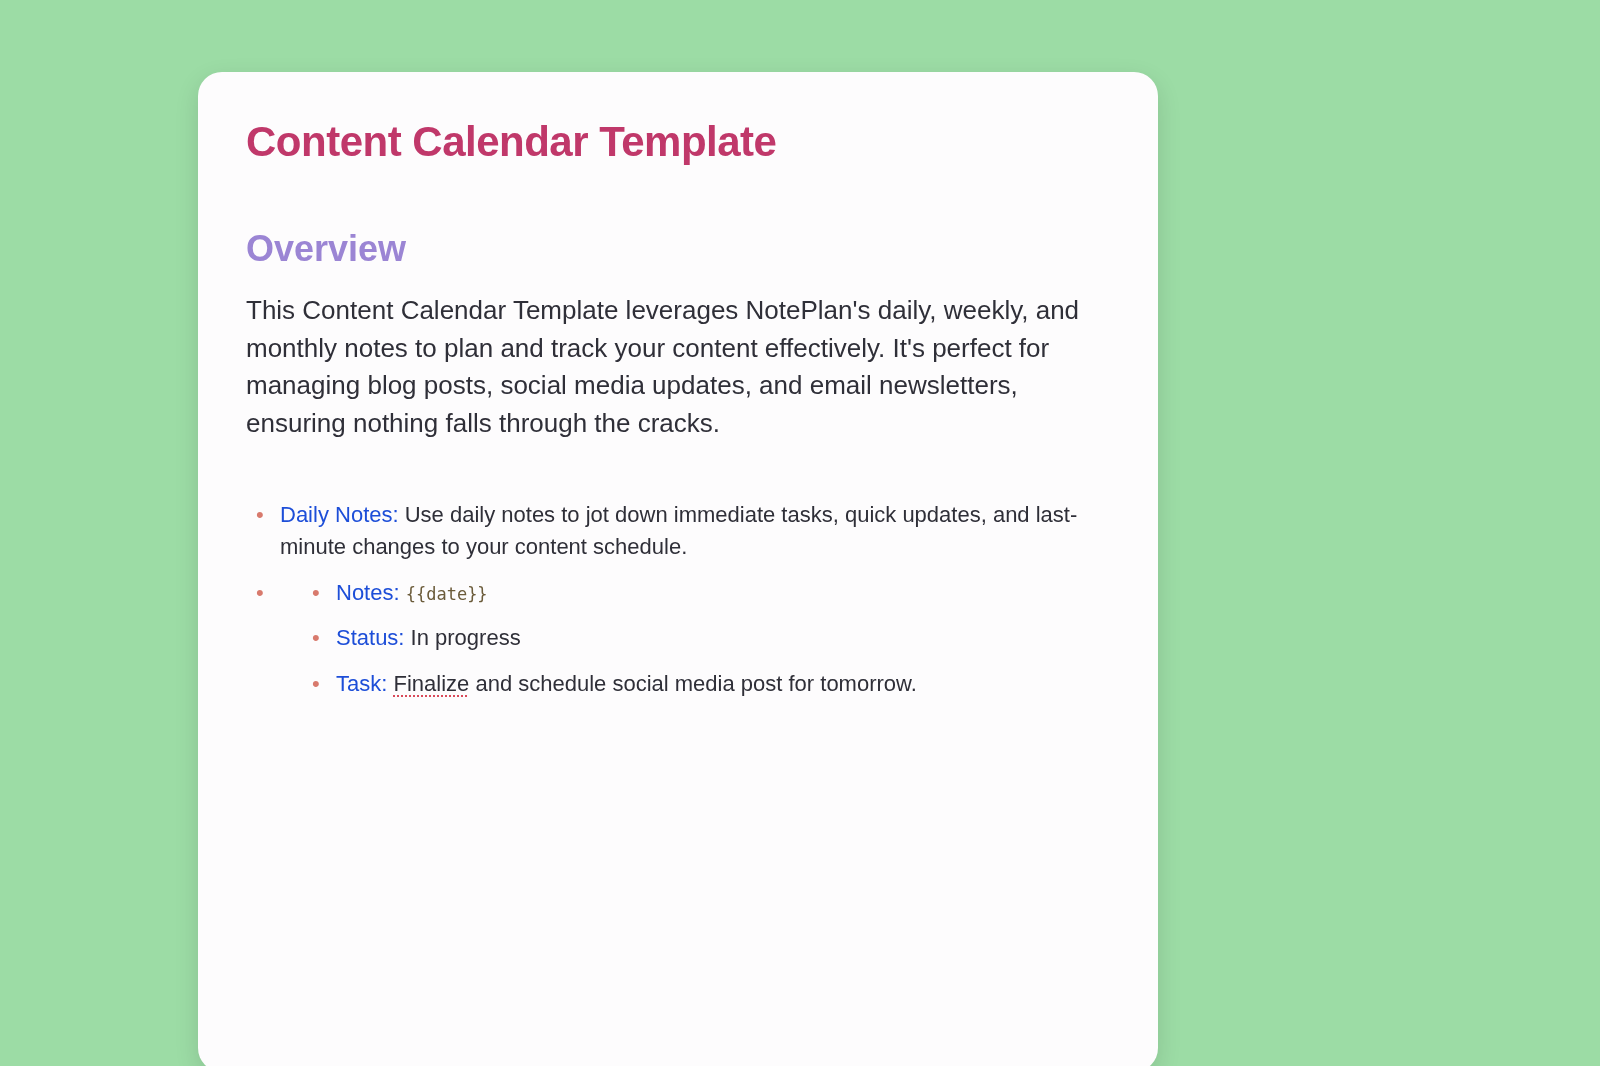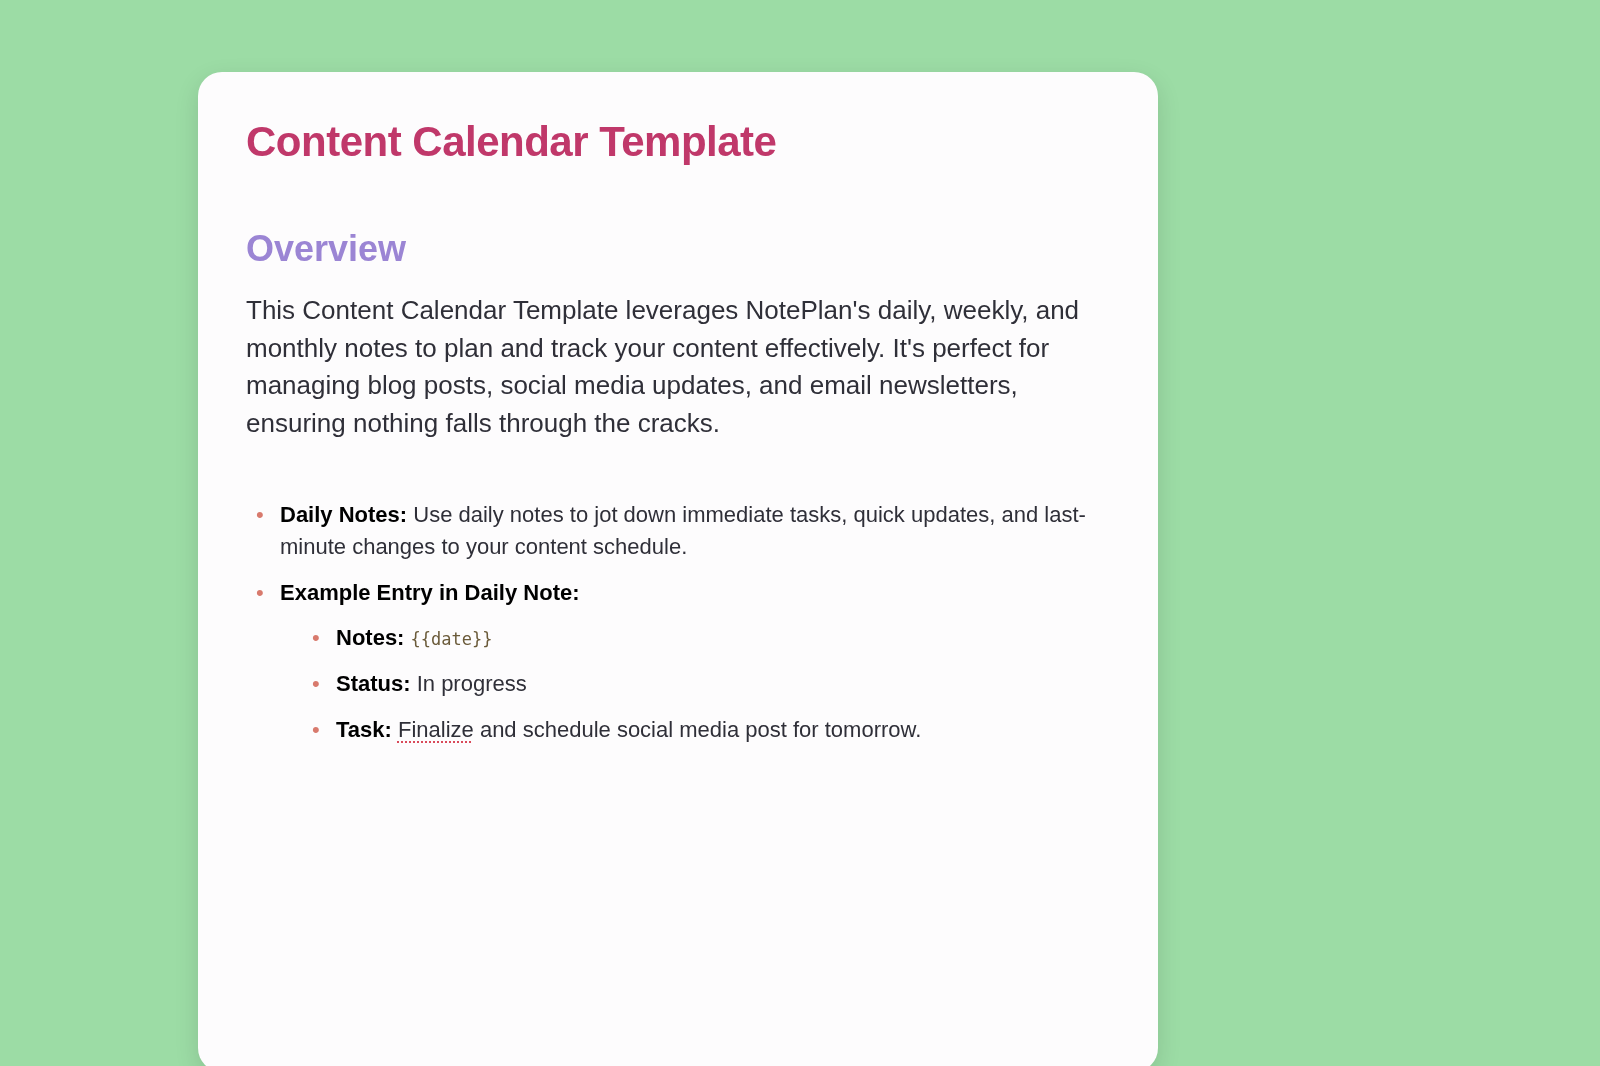--- a/index.html
+++ b/index.html
@@ -82,22 +82,22 @@
   }
   ul.nested li::before {
     content: "•";
     position: absolute;
     left: 4px;
     top: 0;
     color: #d87a6d;
     font-size: 22px;
   }
   .bold-red {
-    font-weight: 700;
-    color: #000000;
+    font-weight: 400;
+    color: #1d4ed8;
   }
   .code {
     font-family: "SF Mono", Menlo, Consolas, monospace;
     color: #6b5b3a;
     font-size: 17px;
   }
   .spell {
     text-decoration-line: underline;
     text-decoration-style: dotted;
     text-decoration-color: #d94a5a;
@@ -115,21 +115,20 @@
   <h2 class="section">Overview</h2>
   <p class="body">This Content Calendar Template leverages NotePlan's daily, weekly, and monthly notes to plan and track your content effectively. It's perfect for managing blog posts, social media updates, and email newsletters, ensuring nothing falls through the cracks.</p>
 
 
 
   <ul class="bullets">
     <li>
       <span class="bold-red">Daily Notes:</span><span> Use daily notes to jot down immediate tasks, quick updates, and last-minute changes to your content schedule.</span>
     </li>
     <li>
-      <span class="bold-red">Example Entry in Daily Note:</span>
       <ul class="nested">
         <li>
           <span class="bold-red">Notes:</span>
           <span> </span><span class="code">{{date}}</span>
         </li>
         <li>
           <span class="bold-red">Status:</span><span> In progress</span>
         </li>
         <li>
           <span class="bold-red">Task:</span>

